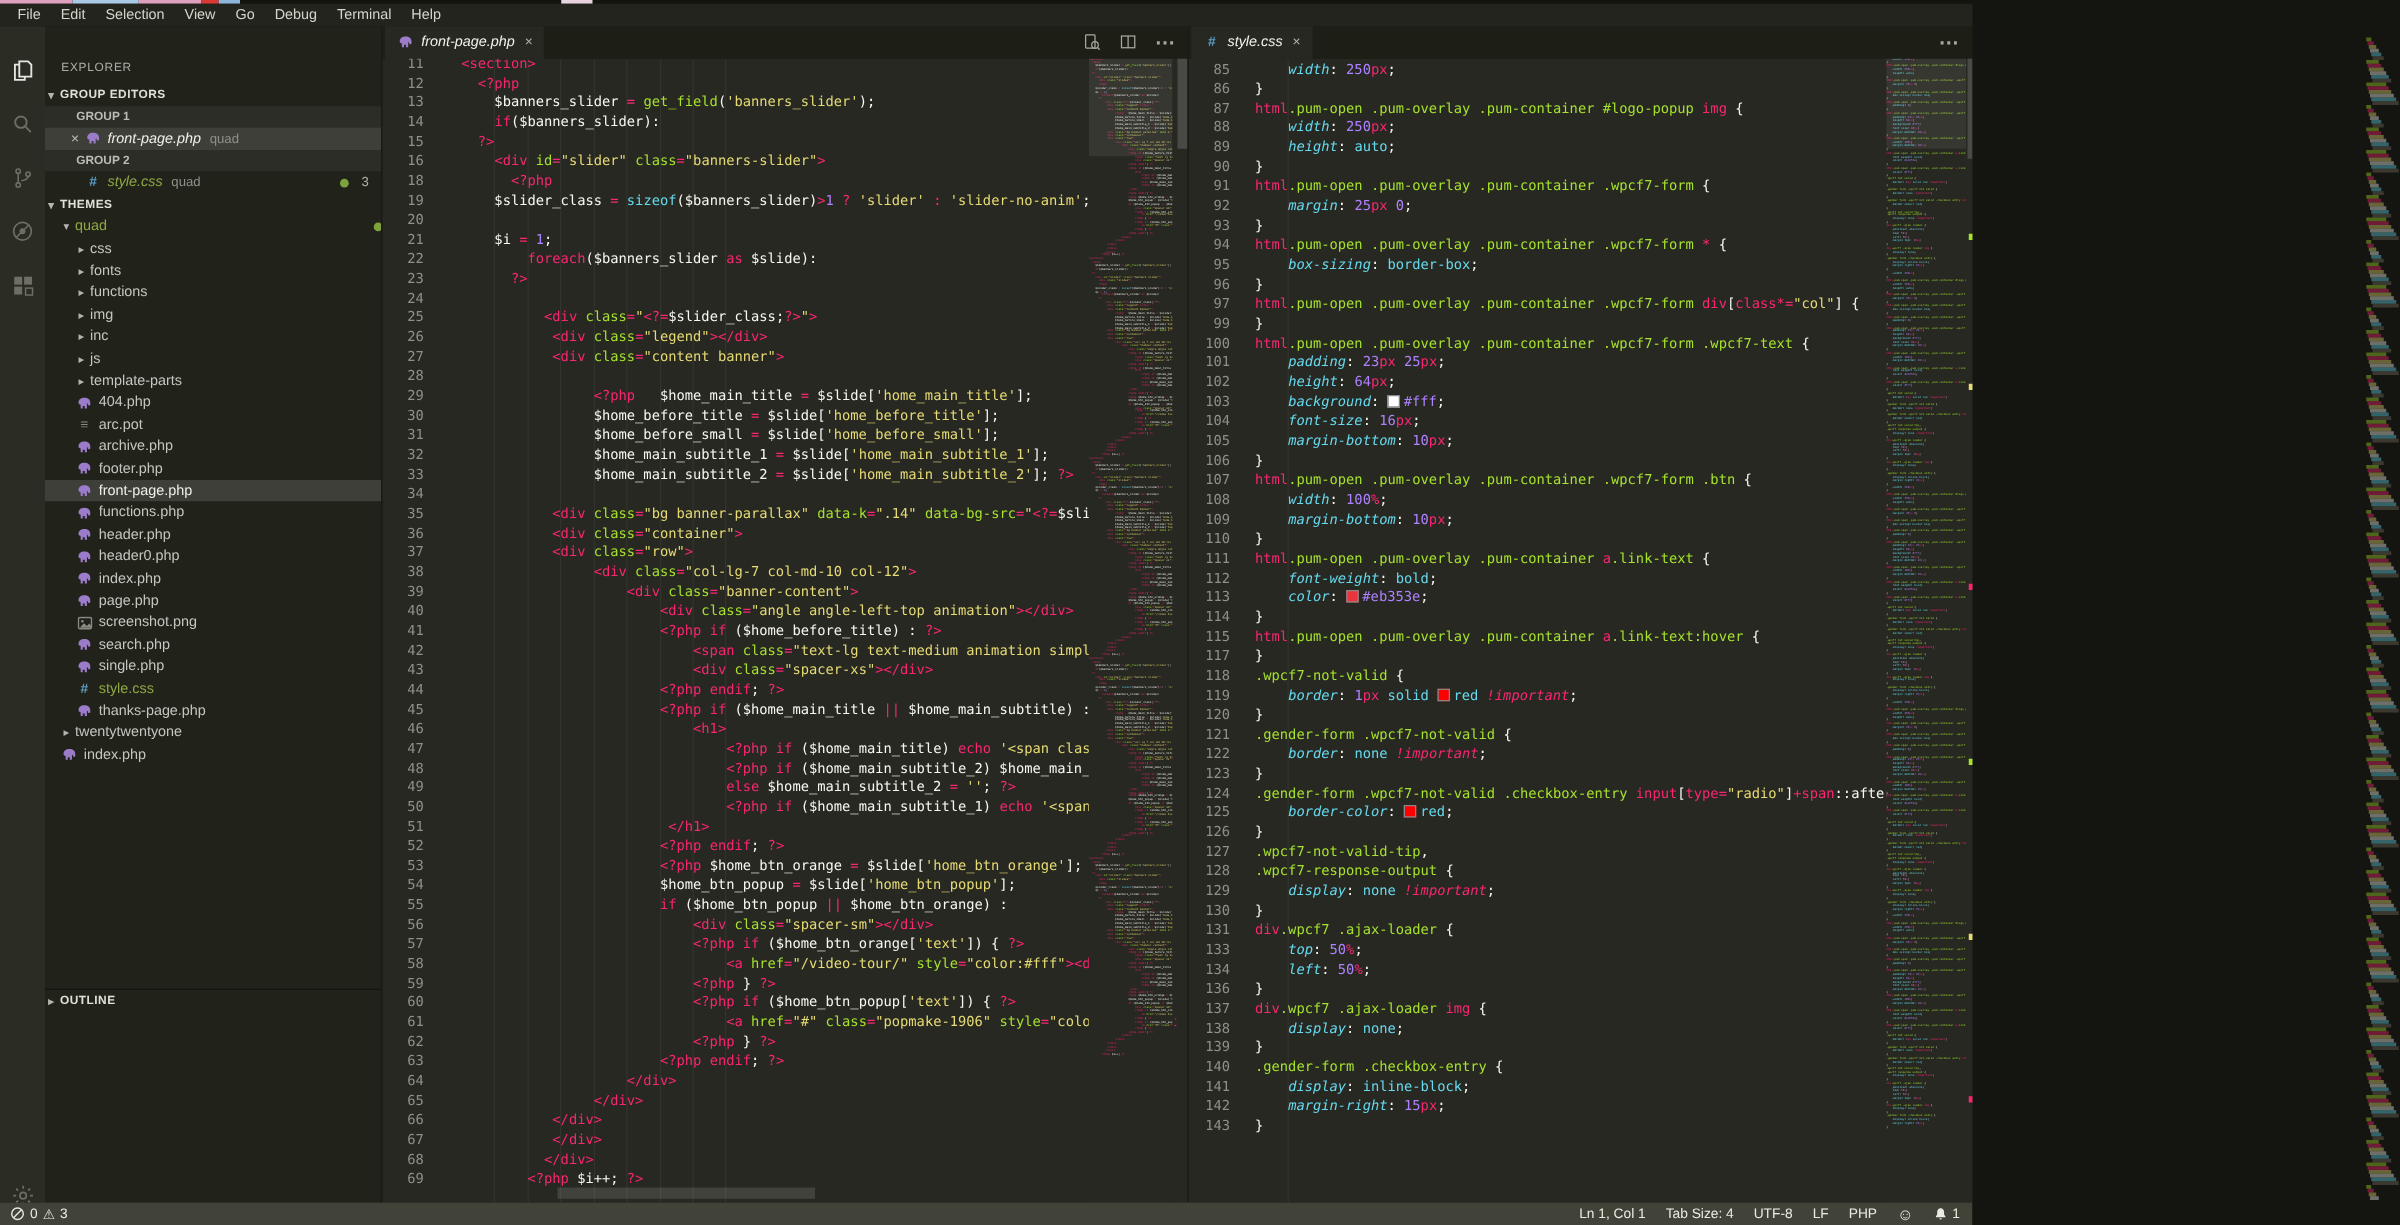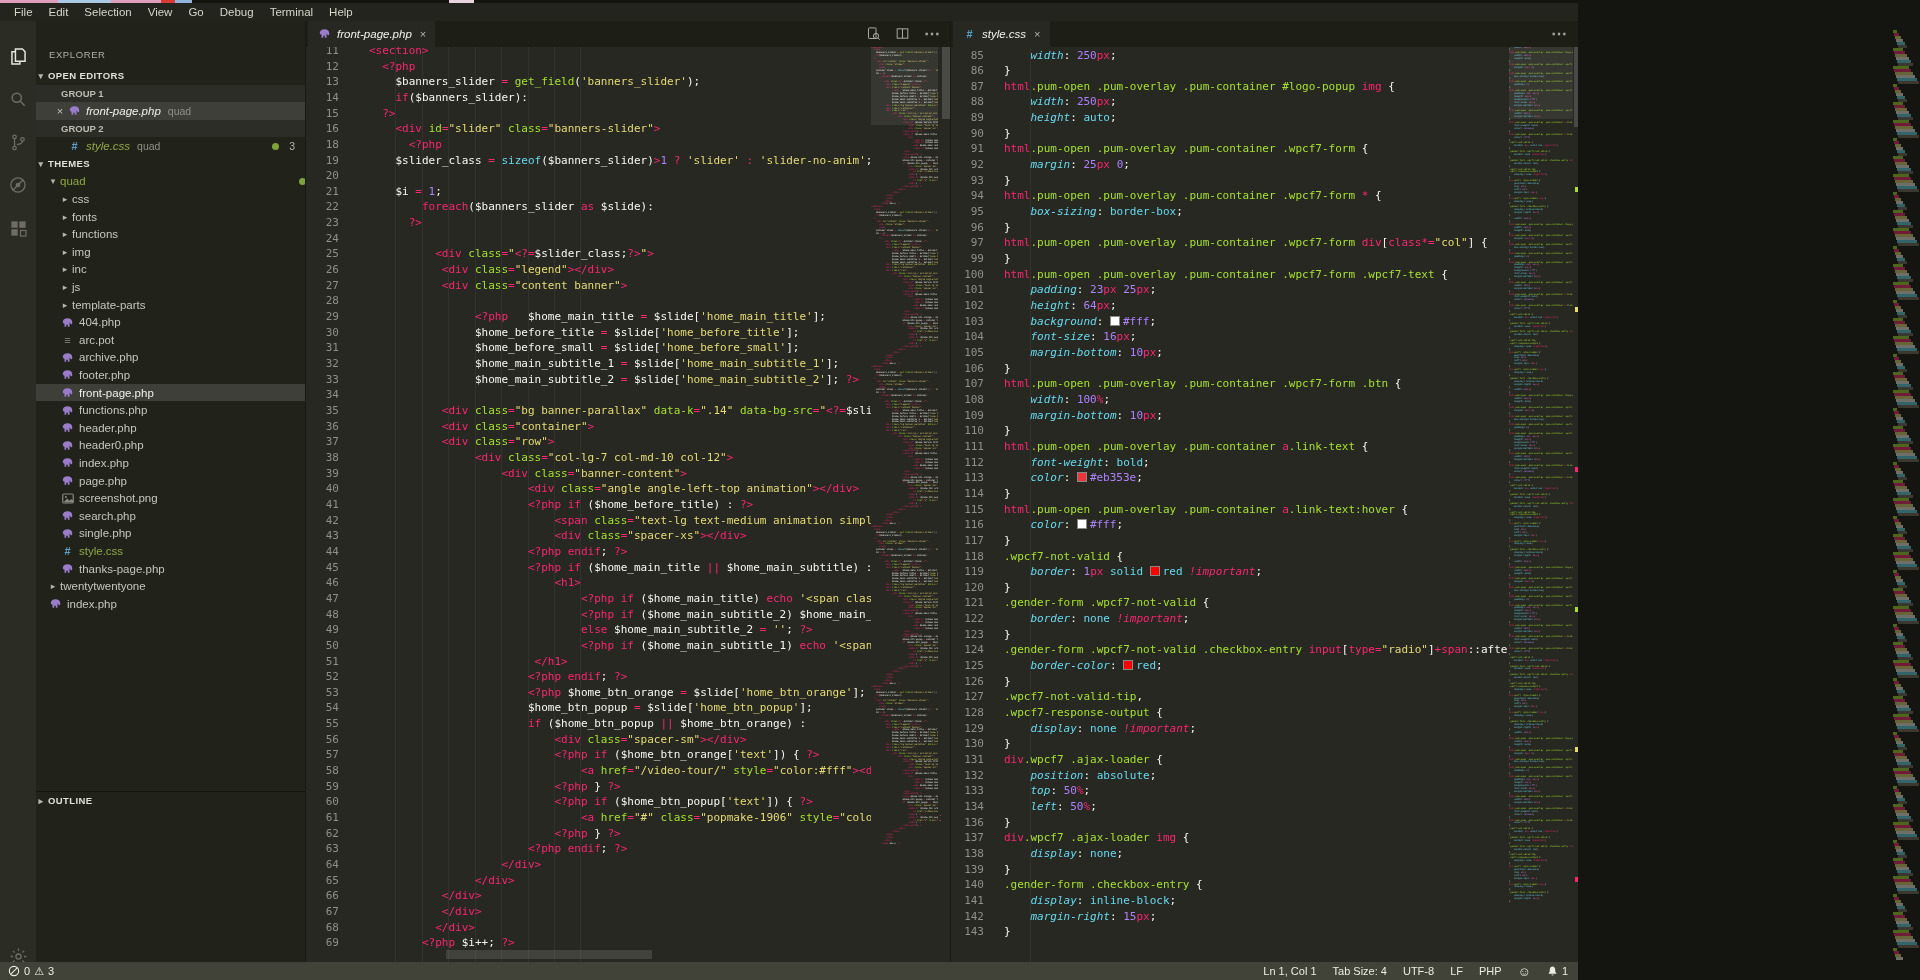--- a/index.html
+++ b/index.html
@@ -144,21 +144,21 @@
           <path d="M12 2v3M12 19v3M2 12h3M19 12h3M4.9 4.9l2.1 2.1M17 17l2.1 2.1M19.1 4.9L17 7M7 17l-2.1 2.1"></path>
         </svg>
       </div>
     </div>
 
   <div id="sidebar" class="abs">
     <div class="sb-title">EXPLORER</div>
     <div id="sb-rows">
         <div class="sb-row sb-hdr" style="top: 46px;">
           <span class="chev">▾</span>
-          <span style="margin-left: 2px;">OPEN EDITORS</span>
+          <span style="margin-left: 2px;">GROUP EDITORS</span>
         </div>
         <div class="sb-row sb-grp" style="top: 63.6px;">
           <span style="margin-left: 25px;">GROUP 1</span>
         </div>
         <div class="sb-row sb-sel" style="top: 81.2px;">
           <span class="oe-close">×</span>
           <span class="ficon ">
             <svg width="13" height="11" viewBox="0 0 16 14">
               <path fill="#9b7cc9" d="M2 6.5C2 3.5 4.5 1.5 8 1.5c3.6 0 6 2 6 5v1.8c0 .5-.4 1-1 1h-.6c-.5 0-.9-.4-.9-.9V7.3h-.9v5.2h-2.2V9.8H6.4v2.7H4.2V8.7C3 8.4 2 7.6 2 6.5z"></path>
             </svg>
@@ -795,37 +795,35 @@
           <div class="line"><span class="ln">106</span><span class="code"><span class="tk-w">}</span></span></div>
           <div class="line"><span class="ln">107</span><span class="code"><span class="tk-k">html</span><span class="tk-g">.pum-open</span><span class="tk-w"> </span><span class="tk-g">.pum-overlay</span><span class="tk-w"> </span><span class="tk-g">.pum-container</span><span class="tk-w"> </span><span class="tk-g">.wpcf7-form</span><span class="tk-w"> </span><span class="tk-g">.btn</span><span class="tk-w"> {</span></span></div>
           <div class="line"><span class="ln">108</span><span class="code"><span class="tk-w">    </span><span class="tk-ci">width</span><span class="tk-w">: </span><span class="tk-n">100</span><span class="tk-k">%</span><span class="tk-w">;</span></span></div>
           <div class="line"><span class="ln">109</span><span class="code"><span class="tk-w">    </span><span class="tk-ci">margin-bottom</span><span class="tk-w">: </span><span class="tk-n">10</span><span class="tk-k">px</span><span class="tk-w">;</span></span></div>
           <div class="line"><span class="ln">110</span><span class="code"><span class="tk-w">}</span></span></div>
           <div class="line"><span class="ln">111</span><span class="code"><span class="tk-k">html</span><span class="tk-g">.pum-open</span><span class="tk-w"> </span><span class="tk-g">.pum-overlay</span><span class="tk-w"> </span><span class="tk-g">.pum-container</span><span class="tk-w"> </span><span class="tk-k">a</span><span class="tk-g">.link-text</span><span class="tk-w"> {</span></span></div>
           <div class="line"><span class="ln">112</span><span class="code"><span class="tk-w">    </span><span class="tk-ci">font-weight</span><span class="tk-w">: </span><span class="tk-c">bold</span><span class="tk-w">;</span></span></div>
           <div class="line"><span class="ln">113</span><span class="code"><span class="tk-w">    </span><span class="tk-ci">color</span><span class="tk-w">: </span><span class="tk-sw" style="background: rgb(235, 53, 62);"></span><span class="tk-n">#eb353e</span><span class="tk-w">;</span></span></div>
           <div class="line"><span class="ln">114</span><span class="code"><span class="tk-w">}</span></span></div>
           <div class="line"><span class="ln">115</span><span class="code"><span class="tk-k">html</span><span class="tk-g">.pum-open</span><span class="tk-w"> </span><span class="tk-g">.pum-overlay</span><span class="tk-w"> </span><span class="tk-g">.pum-container</span><span class="tk-w"> </span><span class="tk-k">a</span><span class="tk-g">.link-text</span><span class="tk-g">:hover</span><span class="tk-w"> {</span></span></div>
-          <div class="line"><span class="ln">116</span><span class="code"><span class="tk-w">    </span><span class="tk-ci">color</span><span class="tk-w">: </span><span class="tk-sw" style="background: rgb(255, 255, 255);"></span><span class="tk-n">#fff</span><span class="tk-w">;</span></span></div>
           <div class="line"><span class="ln">117</span><span class="code"><span class="tk-w">}</span></span></div>
           <div class="line"><span class="ln">118</span><span class="code"><span class="tk-g">.wpcf7-not-valid</span><span class="tk-w"> {</span></span></div>
           <div class="line"><span class="ln">119</span><span class="code"><span class="tk-w">    </span><span class="tk-ci">border</span><span class="tk-w">: </span><span class="tk-n">1</span><span class="tk-k">px</span><span class="tk-w"> </span><span class="tk-c">solid</span><span class="tk-w"> </span><span class="tk-sw" style="background: rgb(255, 0, 0);"></span><span class="tk-c">red</span><span class="tk-w"> </span><span class="tk-i">!important</span><span class="tk-w">;</span></span></div>
           <div class="line"><span class="ln">120</span><span class="code"><span class="tk-w">}</span></span></div>
           <div class="line"><span class="ln">121</span><span class="code"><span class="tk-g">.gender-form</span><span class="tk-w"> </span><span class="tk-g">.wpcf7-not-valid</span><span class="tk-w"> {</span></span></div>
           <div class="line"><span class="ln">122</span><span class="code"><span class="tk-w">    </span><span class="tk-ci">border</span><span class="tk-w">: </span><span class="tk-c">none</span><span class="tk-w"> </span><span class="tk-i">!important</span><span class="tk-w">;</span></span></div>
           <div class="line"><span class="ln">123</span><span class="code"><span class="tk-w">}</span></span></div>
           <div class="line"><span class="ln">124</span><span class="code"><span class="tk-g">.gender-form</span><span class="tk-w"> </span><span class="tk-g">.wpcf7-not-valid</span><span class="tk-w"> </span><span class="tk-g">.checkbox-entry</span><span class="tk-w"> </span><span class="tk-k">input</span><span class="tk-w">[</span><span class="tk-k">type=</span><span class="tk-s">"radio"</span><span class="tk-w">]</span><span class="tk-k">+span</span><span class="tk-w">::after {</span></span></div>
           <div class="line"><span class="ln">125</span><span class="code"><span class="tk-w">    </span><span class="tk-ci">border-color</span><span class="tk-w">: </span><span class="tk-sw" style="background: rgb(255, 0, 0);"></span><span class="tk-c">red</span><span class="tk-w">;</span></span></div>
           <div class="line"><span class="ln">126</span><span class="code"><span class="tk-w">}</span></span></div>
           <div class="line"><span class="ln">127</span><span class="code"><span class="tk-g">.wpcf7-not-valid-tip</span><span class="tk-w">,</span></span></div>
           <div class="line"><span class="ln">128</span><span class="code"><span class="tk-g">.wpcf7-response-output</span><span class="tk-w"> {</span></span></div>
           <div class="line"><span class="ln">129</span><span class="code"><span class="tk-w">    </span><span class="tk-ci">display</span><span class="tk-w">: </span><span class="tk-c">none</span><span class="tk-w"> </span><span class="tk-i">!important</span><span class="tk-w">;</span></span></div>
           <div class="line"><span class="ln">130</span><span class="code"><span class="tk-w">}</span></span></div>
           <div class="line"><span class="ln">131</span><span class="code"><span class="tk-k">div</span><span class="tk-g">.wpcf7</span><span class="tk-w"> </span><span class="tk-g">.ajax-loader</span><span class="tk-w"> {</span></span></div>
-          <div class="line"><span class="ln">132</span><span class="code"><span class="tk-w">    </span><span class="tk-ci">position</span><span class="tk-w">: </span><span class="tk-c">absolute</span><span class="tk-w">;</span></span></div>
           <div class="line"><span class="ln">133</span><span class="code"><span class="tk-w">    </span><span class="tk-ci">top</span><span class="tk-w">: </span><span class="tk-n">50</span><span class="tk-k">%</span><span class="tk-w">;</span></span></div>
           <div class="line"><span class="ln">134</span><span class="code"><span class="tk-w">    </span><span class="tk-ci">left</span><span class="tk-w">: </span><span class="tk-n">50</span><span class="tk-k">%</span><span class="tk-w">;</span></span></div>
           <div class="line"><span class="ln">136</span><span class="code"><span class="tk-w">}</span></span></div>
           <div class="line"><span class="ln">137</span><span class="code"><span class="tk-k">div</span><span class="tk-g">.wpcf7</span><span class="tk-w"> </span><span class="tk-g">.ajax-loader</span><span class="tk-w"> </span><span class="tk-k">img</span><span class="tk-w"> {</span></span></div>
           <div class="line"><span class="ln">138</span><span class="code"><span class="tk-w">    </span><span class="tk-ci">display</span><span class="tk-w">: </span><span class="tk-c">none</span><span class="tk-w">;</span></span></div>
           <div class="line"><span class="ln">139</span><span class="code"><span class="tk-w">}</span></span></div>
           <div class="line"><span class="ln">140</span><span class="code"><span class="tk-g">.gender-form</span><span class="tk-w"> </span><span class="tk-g">.checkbox-entry</span><span class="tk-w"> {</span></span></div>
           <div class="line"><span class="ln">141</span><span class="code"><span class="tk-w">    </span><span class="tk-ci">display</span><span class="tk-w">: </span><span class="tk-c">inline-block</span><span class="tk-w">;</span></span></div>
           <div class="line"><span class="ln">142</span><span class="code"><span class="tk-w">    </span><span class="tk-ci">margin-right</span><span class="tk-w">: </span><span class="tk-n">15</span><span class="tk-k">px</span><span class="tk-w">;</span></span></div>
           <div class="line"><span class="ln">143</span><span class="code"><span class="tk-w">}</span></span></div>

